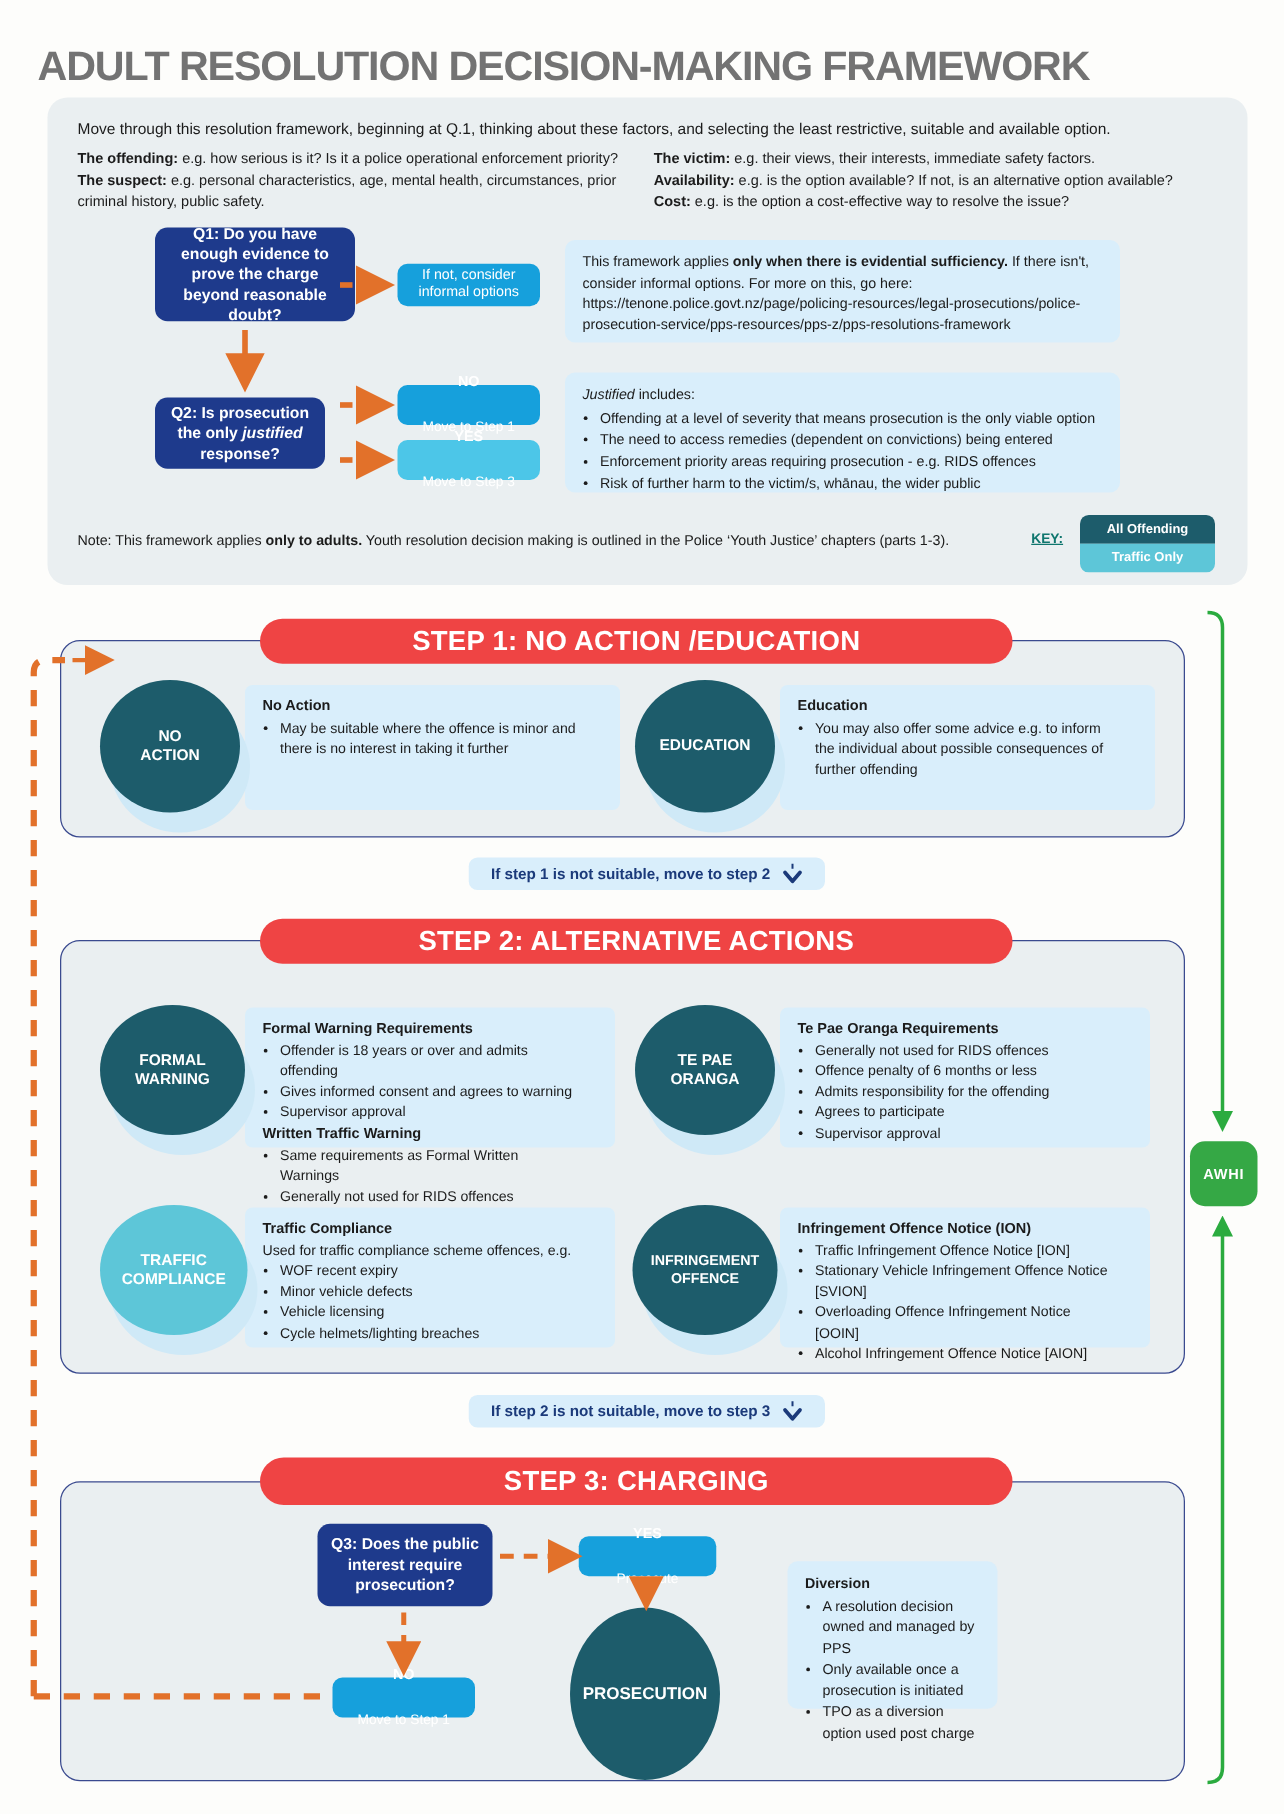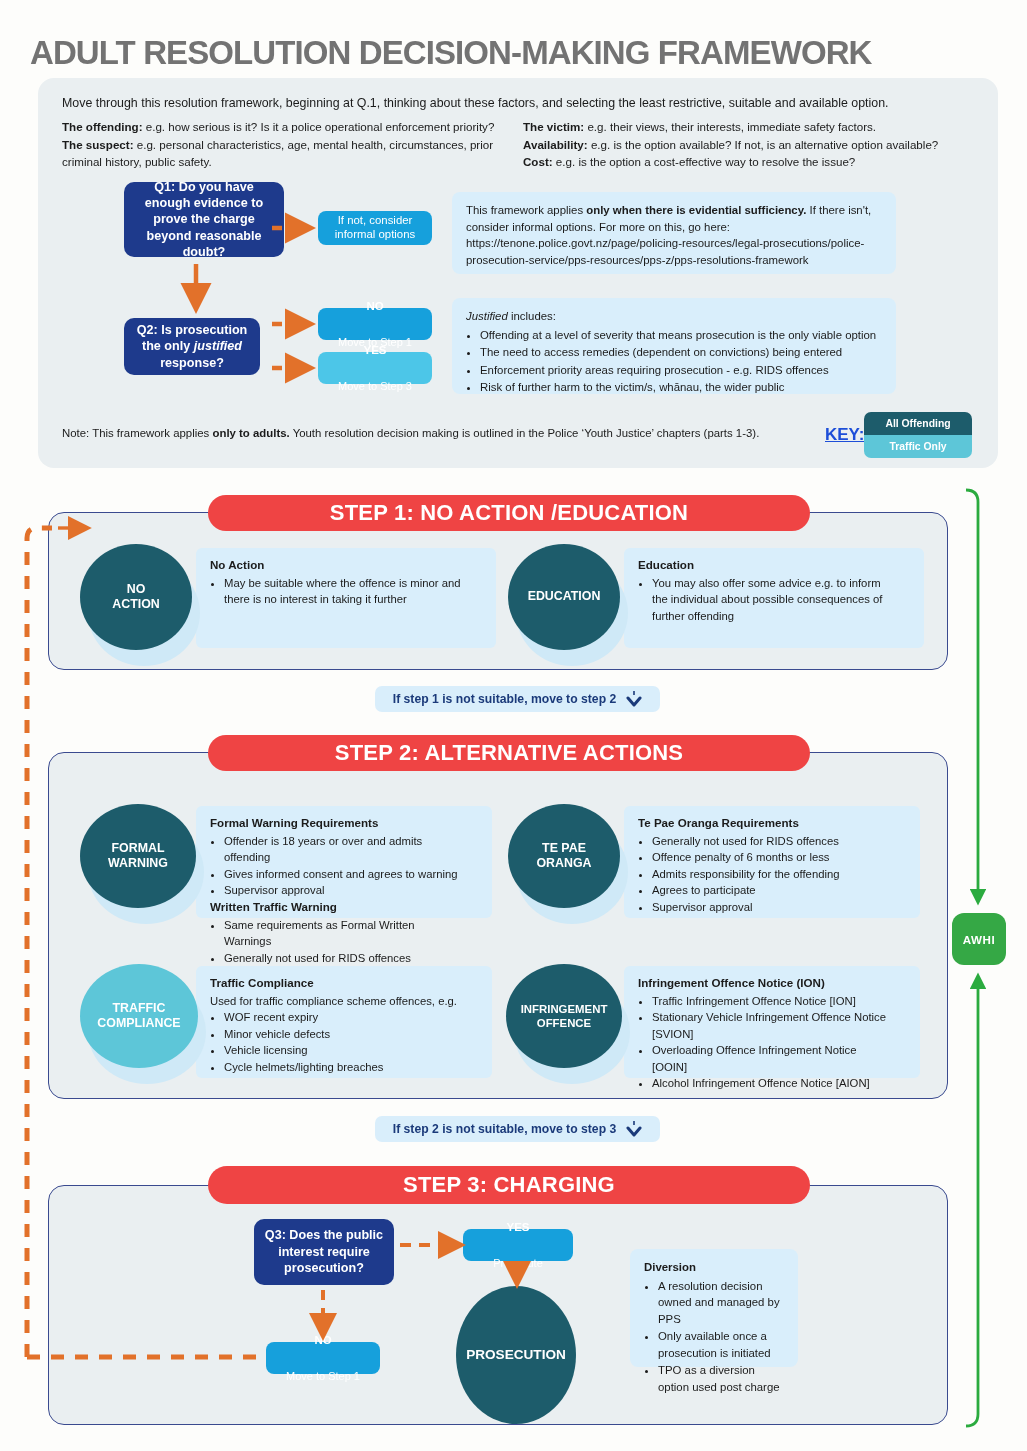--- a/index.html
+++ b/index.html
@@ -102,21 +102,21 @@
   .infobox ul { margin: 2px 0 0 14px; }
   .infobox li { margin-bottom: 1px; }
 
   
   .note {
     position: absolute; left: 62px; top: 427px; width: 740px;
     font-size: 11.4px; color: #1b1b1b;
   }
   .key-label {
     position: absolute; left: 825px; top: 425px;
-    font-size: 17px; font-weight: bold; color: #1d4ed8; text-decoration: underline;
+    font-size: 11px; font-weight: bold; color: #0f766e; text-decoration: underline;
   }
   .key-box {
     position: absolute; left: 864px; top: 412px;
     width: 108px; height: 46px; border-radius: 7px; overflow: hidden;
   }
   .key-box div {
     height: 23px; display: flex; align-items: center; justify-content: center;
     font-size: 10.4px; color: #ffffff; font-weight: bold;
   }
   .key-all     { background: #1d5c6b; }

